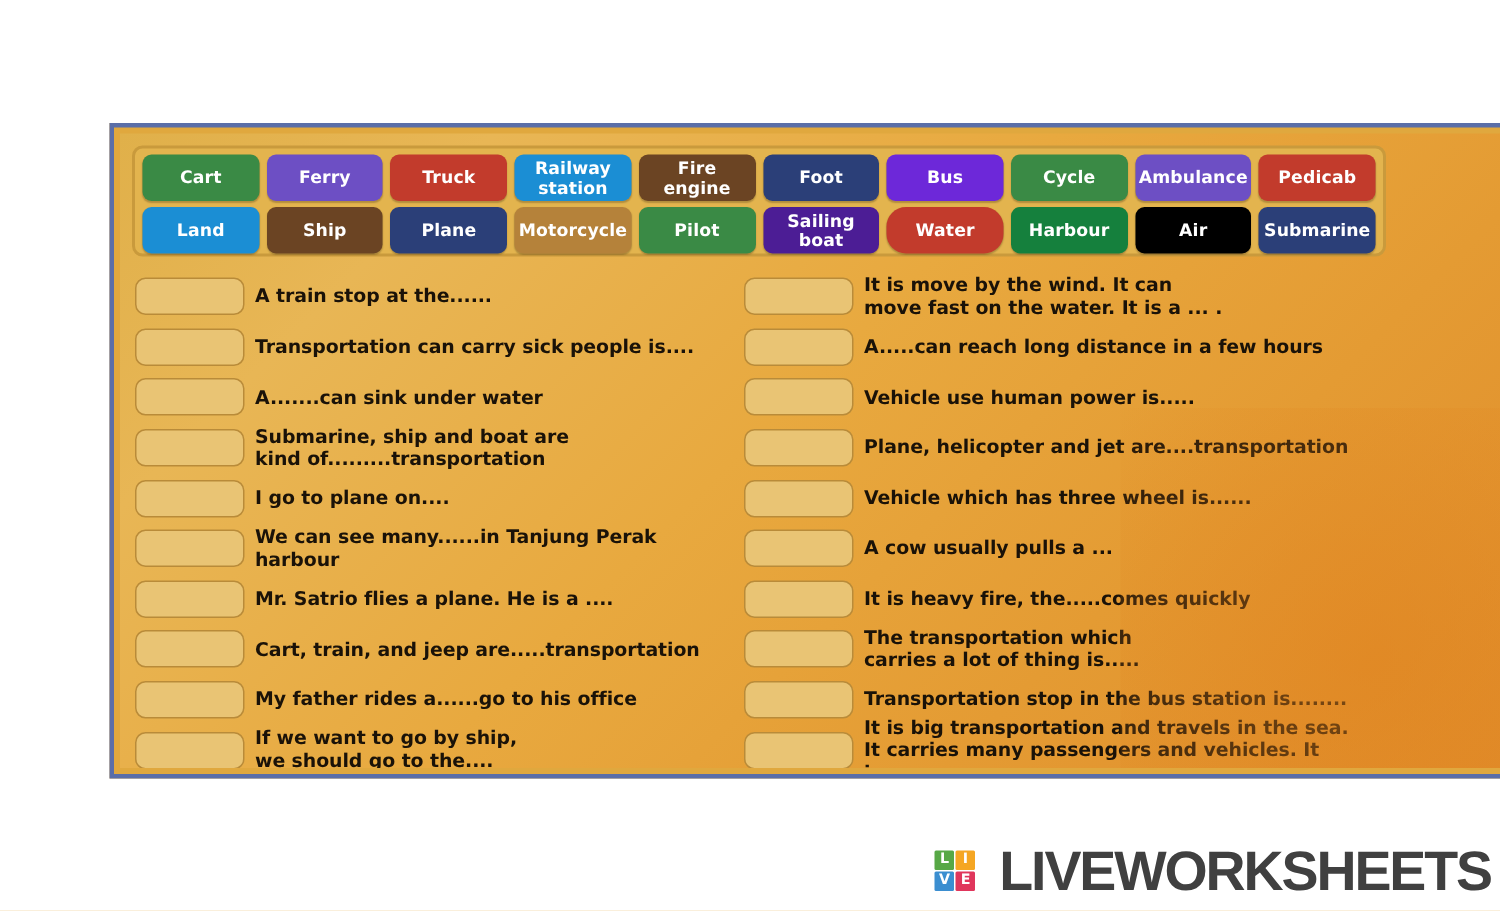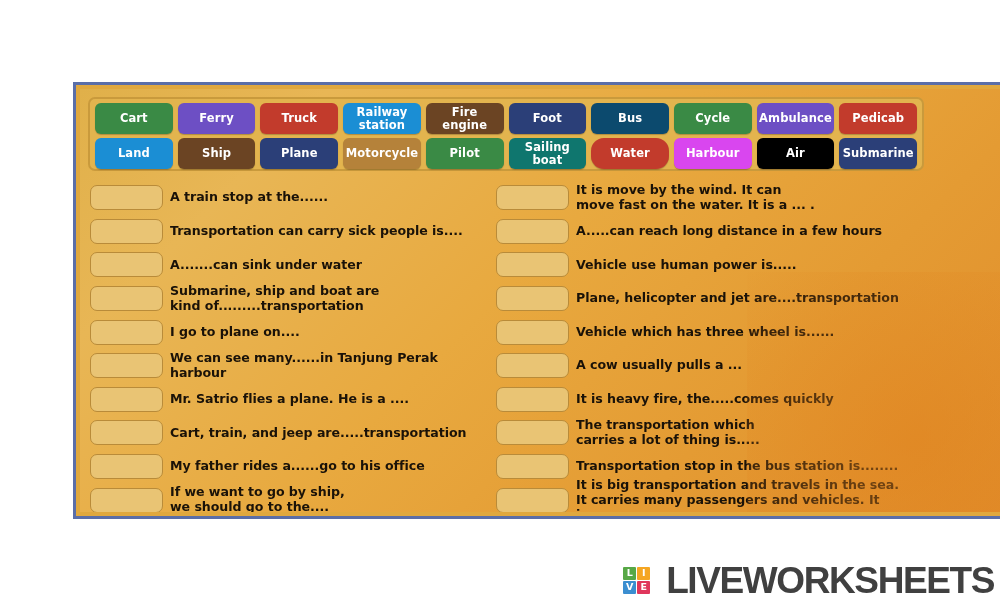--- a/index.html
+++ b/index.html
@@ -168,34 +168,34 @@
 
       <div id="wordbank">
         <div class="tile-row" id="tile-row-0">
             <div class="tile" style="background: rgb(58, 138, 69);">Cart</div>
             <div class="tile" style="background: rgb(109, 79, 196);">Ferry</div>
             <div class="tile" style="background: rgb(194, 59, 44);">Truck</div>
             <div class="tile" style="background: rgb(27, 142, 212);">Railway
 station</div>
             <div class="tile" style="background: rgb(107, 68, 35);">Fire engine</div>
             <div class="tile" style="background: rgb(43, 63, 120);">Foot</div>
-            <div class="tile" style="background: #0c4a6e;">Bus</div>
+            <div class="tile" style="background: #6d28d9;">Bus</div>
             <div class="tile" style="background: rgb(58, 138, 69);">Cycle</div>
             <div class="tile" style="background: rgb(109, 79, 196);">Ambulance</div>
             <div class="tile" style="background: rgb(194, 59, 44);">Pedicab</div>
           </div>
         <div class="tile-row" id="tile-row-1">
             <div class="tile" style="background: rgb(27, 142, 212);">Land</div>
             <div class="tile" style="background: rgb(107, 68, 35);">Ship</div>
             <div class="tile" style="background: rgb(43, 63, 120);">Plane</div>
             <div class="tile" style="background: rgb(181, 130, 58);">Motorcycle</div>
             <div class="tile" style="background: rgb(58, 138, 69);">Pilot</div>
-            <div class="tile" style="background: #0f766e;">Sailing boat</div>
+            <div class="tile" style="background: #4c1d95;">Sailing boat</div>
             <div class="tile" style="background: rgb(194, 59, 44); border-radius: 13px;">Water</div>
-            <div class="tile" style="background: #d946ef;">Harbour</div>
+            <div class="tile" style="background: #15803d;">Harbour</div>
             <div class="tile" style="background: #000000;">Air</div>
             <div class="tile" style="background: rgb(43, 63, 120);">Submarine</div>
           </div>
       </div>
 
       <div class="qcol" id="qcol-left">
           <div class="qrow">
             <div class="blank"></div>
             <div class="qtext">A train stop at the......</div>
           </div>

